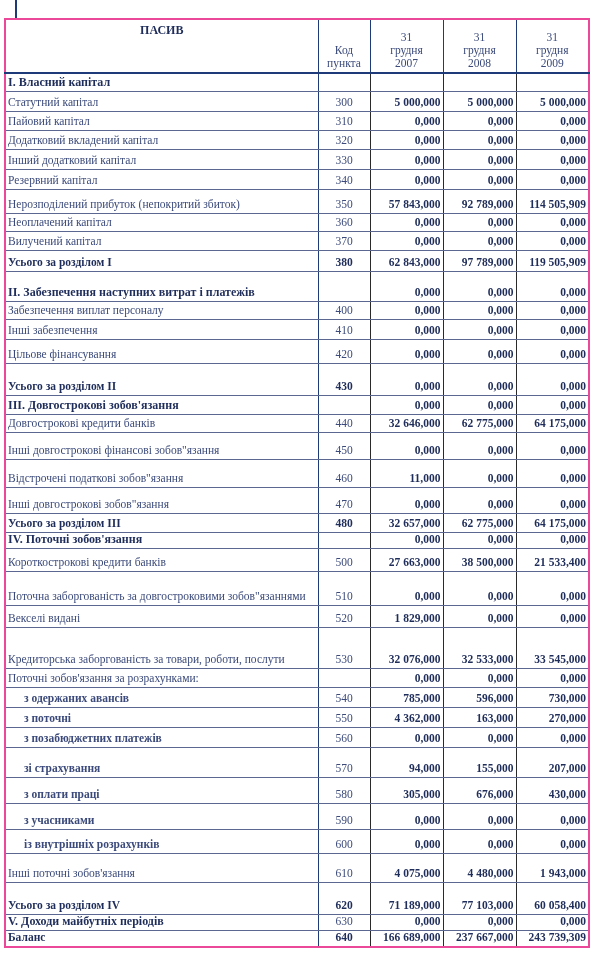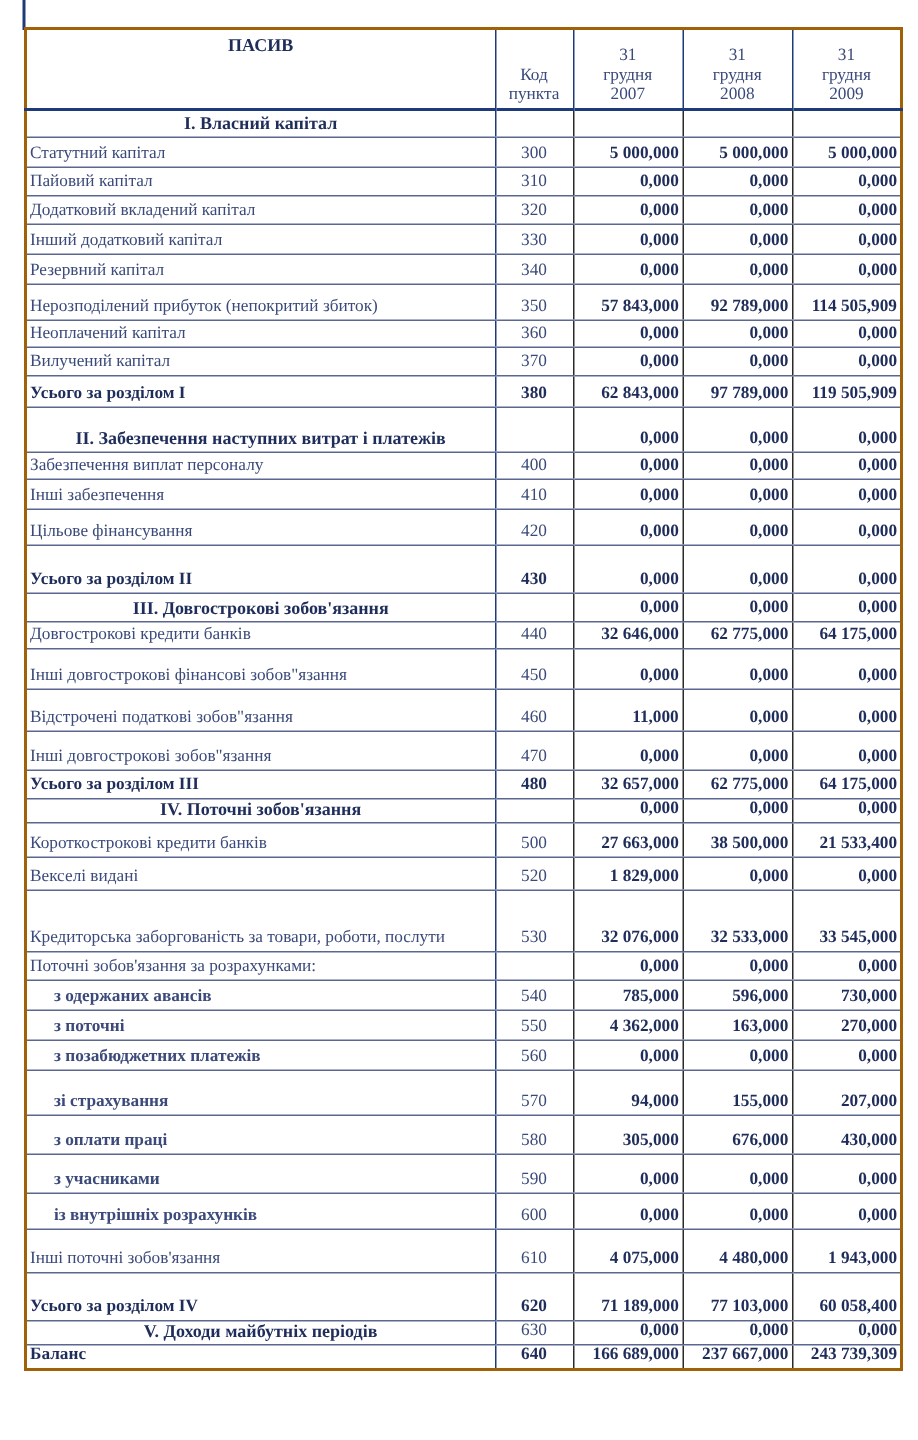--- a/index.html
+++ b/index.html
@@ -1,33 +1,33 @@
 <!DOCTYPE html>
 <html><head>
 <meta charset="utf-8">
 <style>
   html, body { margin:0; padding:0; background:#ffffff; }
   body { width:612px; height:960px; position:relative; overflow:hidden;
          font-family:"Liberation Serif", "DejaVu Serif", serif; color:#2b3a66; }
   .left-rule { position:absolute; left:15px; top:0; width:2px; height:20px; background:#1f3a78; }
-  table.balance { position:absolute; left:16px; top:18px; border-collapse:collapse;
-                  table-layout:fixed; width:584px; border:2px solid #a16207; }
+  table.balance { position:absolute; left:4px; top:18px; border-collapse:collapse;
+                  table-layout:fixed; width:584px; border:2px solid #ec4899; }
   table.balance col.c-name { width:313px; }
   table.balance col.c-code { width:52px; }
   table.balance col.c-val  { width:73px; }
   td, th { padding:0 2px; font-size:11.5px; line-height:13px; overflow:hidden; white-space:nowrap; }
   td { border-bottom:1px solid #5b6790; }
   th { font-weight:normal; color:#3b4a7a; border-bottom:2px solid #1f3a78; vertical-align:bottom; text-align:center; padding-bottom:2px; }
   th.name-head { font-weight:bold; color:#1f2d5a; vertical-align:top; padding-top:4px; font-size:12px; }
   .name { text-align:left; color:#3b4a7a; vertical-align:bottom; padding-bottom:2px; }
   .name.wrap { white-space:normal; }
   .code { text-align:center; color:#3b4a7a; border-left:1px solid #1f3a78; vertical-align:bottom; padding-bottom:2px; }
   .val { text-align:right; font-weight:bold; color:#1f2d5a; border-left:1px solid #2a2a2a; vertical-align:bottom; padding-bottom:2px; }
   th.c-code, th.c-val { border-left:1px solid #1f3a78; }
-  tr.section .name { text-align:center; font-weight:bold; color:#1f2d5a; font-size:12px; }
+  tr.section .name { text-align:left; font-weight:bold; color:#1f2d5a; font-size:12px; }
   tr.total .name, tr.total .code { font-weight:bold; color:#1f2d5a; }
   tr.indent .name { padding-left:18px;font-weight:bold; }
   tr.last td { border-bottom:none; }
 </style>
 </head>
 <body>
 
 <div class="left-rule"></div>
 
 <table class="balance">
@@ -214,20 +214,27 @@
         <td class="val">0,000</td>
         <td class="val">0,000</td>
       </tr>
       <tr class="" style="height: 23px;">
         <td class="name">Короткострокові кредити банків</td>
         <td class="code">500</td>
         <td class="val">27 663,000</td>
         <td class="val">38 500,000</td>
         <td class="val">21 533,400</td>
       </tr>
+      <tr class="" style="height: 34px;">
+        <td class="name wrap">Поточна заборгованість за довгостроковими зобов"язаннями</td>
+        <td class="code">510</td>
+        <td class="val">0,000</td>
+        <td class="val">0,000</td>
+        <td class="val">0,000</td>
+      </tr>
       <tr class="" style="height: 22px;">
         <td class="name">Векселі видані</td>
         <td class="code">520</td>
         <td class="val">1 829,000</td>
         <td class="val">0,000</td>
         <td class="val">0,000</td>
       </tr>
       <tr class="" style="height: 41px;">
         <td class="name wrap">Кредиторська заборгованість за товари, роботи, послути</td>
         <td class="code">530</td>

